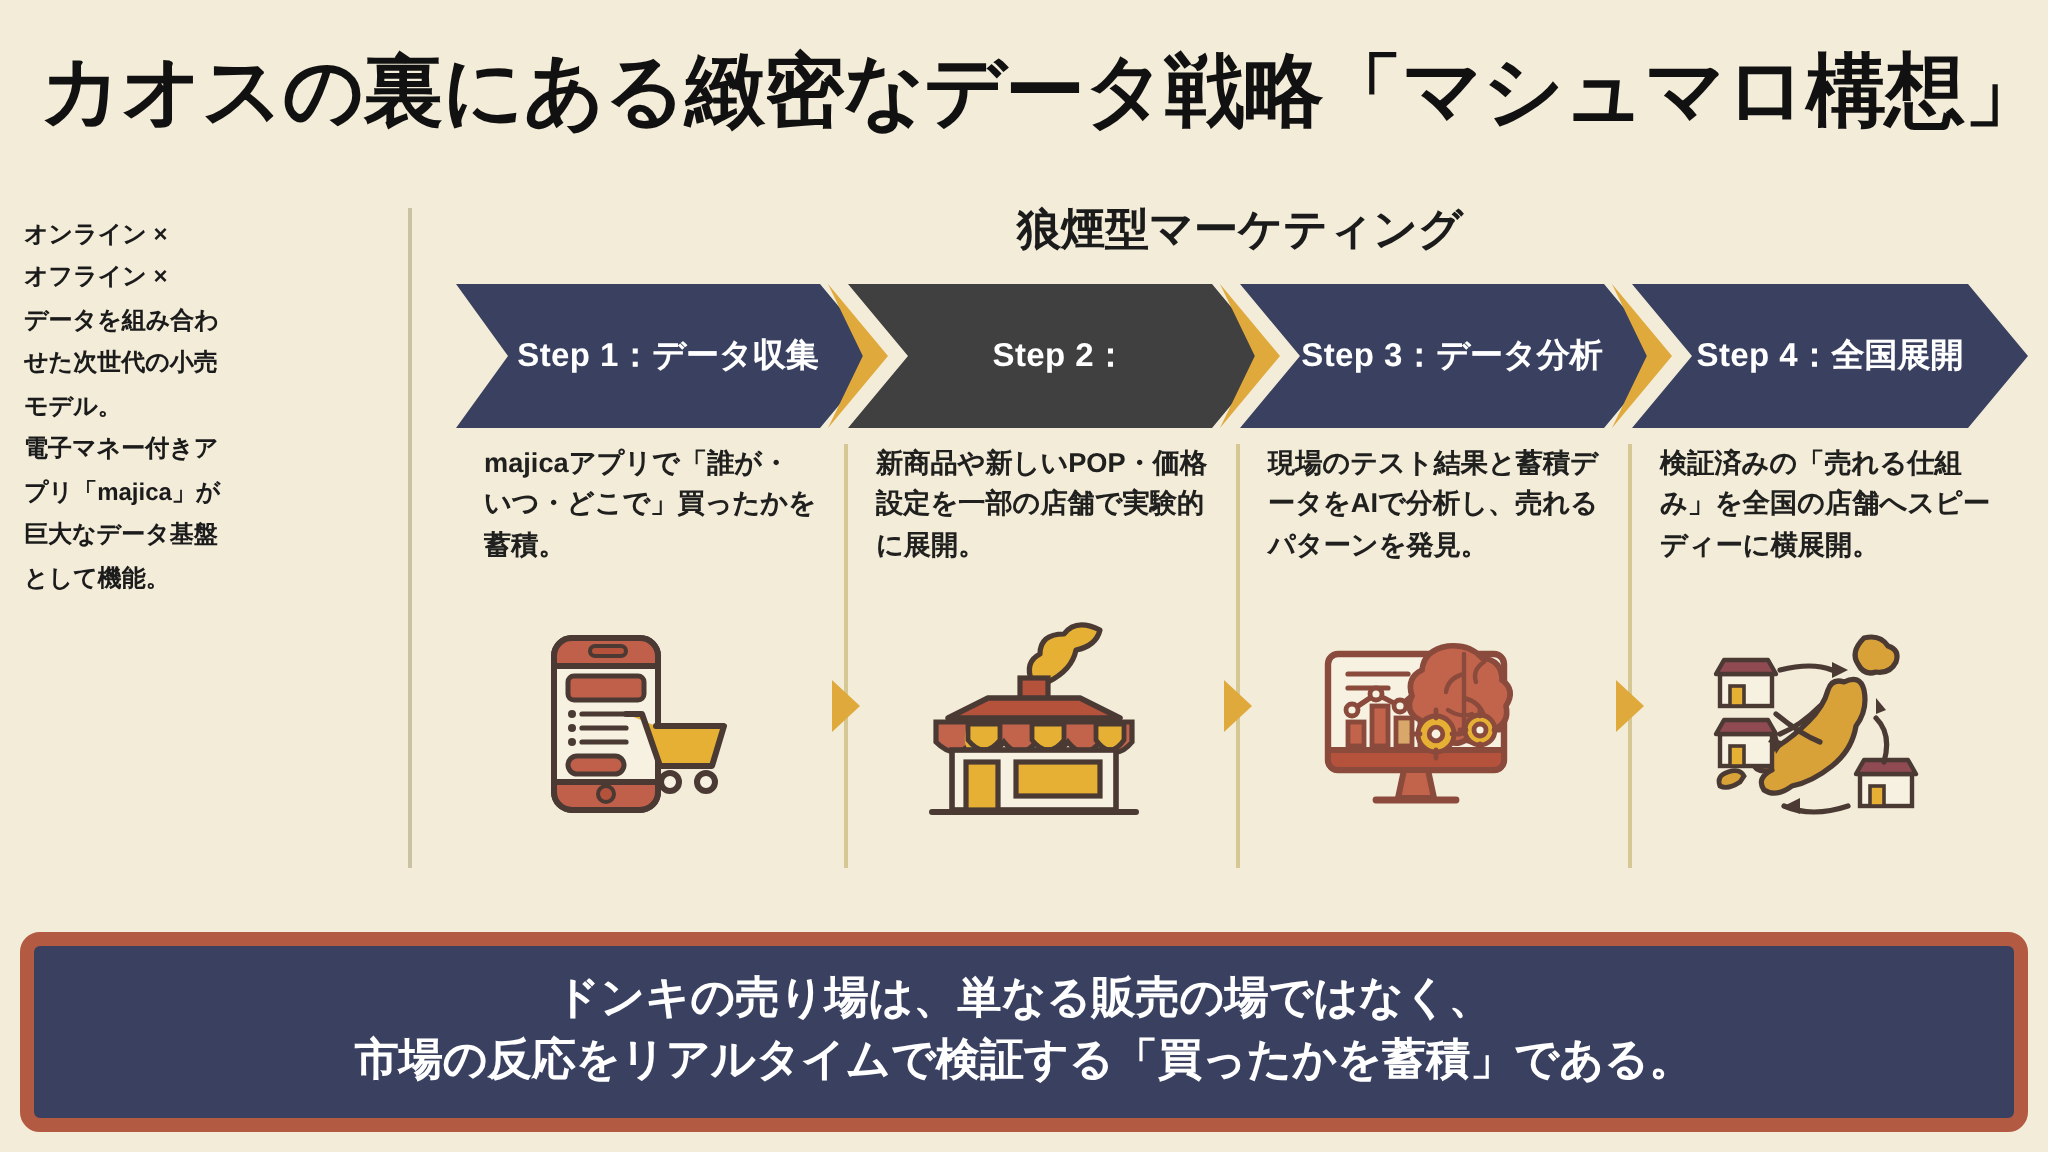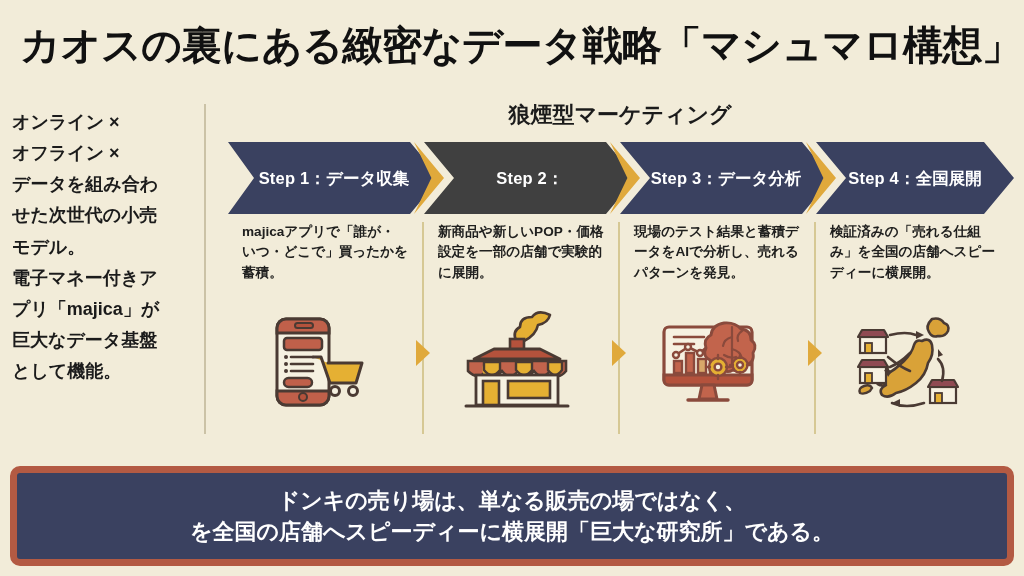--- a/index.html
+++ b/index.html
@@ -32,21 +32,21 @@
     color: #111111;
     white-space: nowrap;
   }
 
   
   #sidebar {
     position: absolute;
     left: 12px;
     top: 108px;
     width: 182px;
-    font-size: 18px;
+    font-size: 12px;
     line-height: 1.62;
     font-weight: 600;
     color: #1b1b1b;
   }
   #sidebar .para { margin: 0 0 2px 0; }
 
   #left-divider {
     position: absolute;
     left: 204px;
     top: 104px;
@@ -166,20 +166,21 @@
     border-radius: 10px;
     display: flex;
     flex-direction: column;
     align-items: center;
     justify-content: center;
     color: #ffffff;
     font-weight: 700;
     font-size: 22px;
     line-height: 1.42;
     text-align: center;
+    font-family: Liberation Mono, monospace;
   }
 </style>
 </head>
 <body>
 
 <div id="slide">
 
   <div id="title">カオスの裏にある緻密なデータ戦略「マシュマロ構想」</div>
 
   <div id="sidebar">
@@ -373,16 +374,16 @@
             <path d="M88 52 l0 -8 l5 6 z"></path>
             <path d="M42 98 l8 -4 l0 8 z"></path>
           </g>
         </svg>
       </div>
     </div>
   </div>
 
   <div id="banner">
     <div>ドンキの売り場は、単なる販売の場ではなく、</div>
-    <div>を全国の店舗へスピーディーに横展開「巨大な研究所」である。</div>
+    <div>市場の反応をリアルタイムで検証する「買ったかを蓄積」である。</div>
   </div>
 
 </div>
 
 </body></html>

